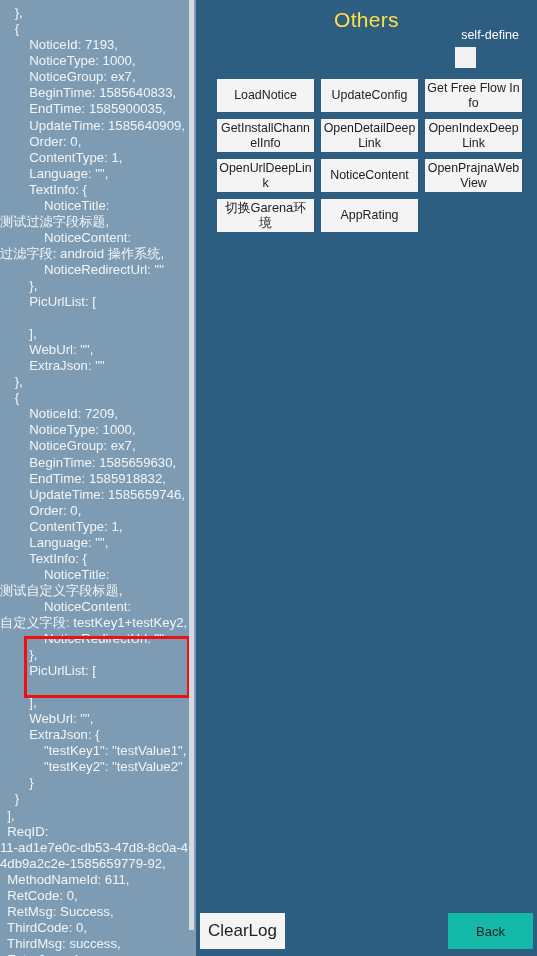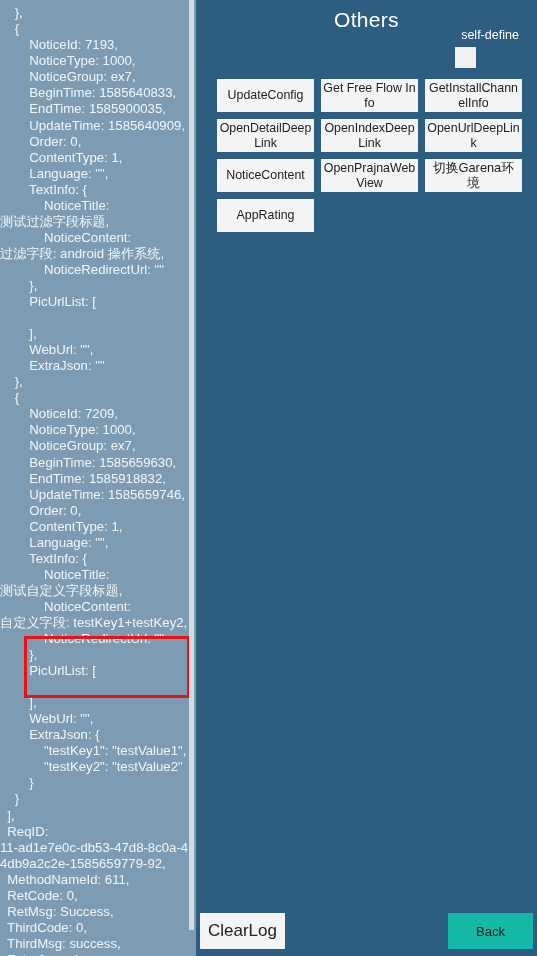--- a/index.html
+++ b/index.html
@@ -76,21 +76,21 @@
     flex: 1 1 auto;
     height: 956px;
     background: #2d5d80;
   }
   #panel-title {
     position: absolute;
     left: 0;
     right: 0;
     top: 8px;
     text-align: center;
-    color: #ffffff;
+    color: #fde047;
     font-size: 21px;
     font-weight: normal;
     letter-spacing: 0.3px;
   }
   #selfdefine-group {
     position: absolute;
     left: 257px;
     top: 28px;
     width: 74px;
   }
@@ -260,20 +260,21 @@
   <div id="control-panel">
 
     <div id="panel-title">Others</div>
 
     <div id="selfdefine-group">
       <span id="selfdefine-label">self-define</span>
       <div id="selfdefine-checkbox"></div>
     </div>
 
     <div id="button-grid">
+        <button class="grid-btn">LoadNotice</button>
         <button class="grid-btn">UpdateConfig</button>
         <button class="grid-btn">Get Free Flow Info</button>
         <button class="grid-btn">GetInstallChannelInfo</button>
         <button class="grid-btn">OpenDetailDeepLink</button>
         <button class="grid-btn">OpenIndexDeepLink</button>
         <button class="grid-btn">OpenUrlDeepLink</button>
         <button class="grid-btn">NoticeContent</button>
         <button class="grid-btn">OpenPrajnaWebView</button>
         <button class="grid-btn cjk">切换Garena环境</button>
         <button class="grid-btn">AppRating</button>

